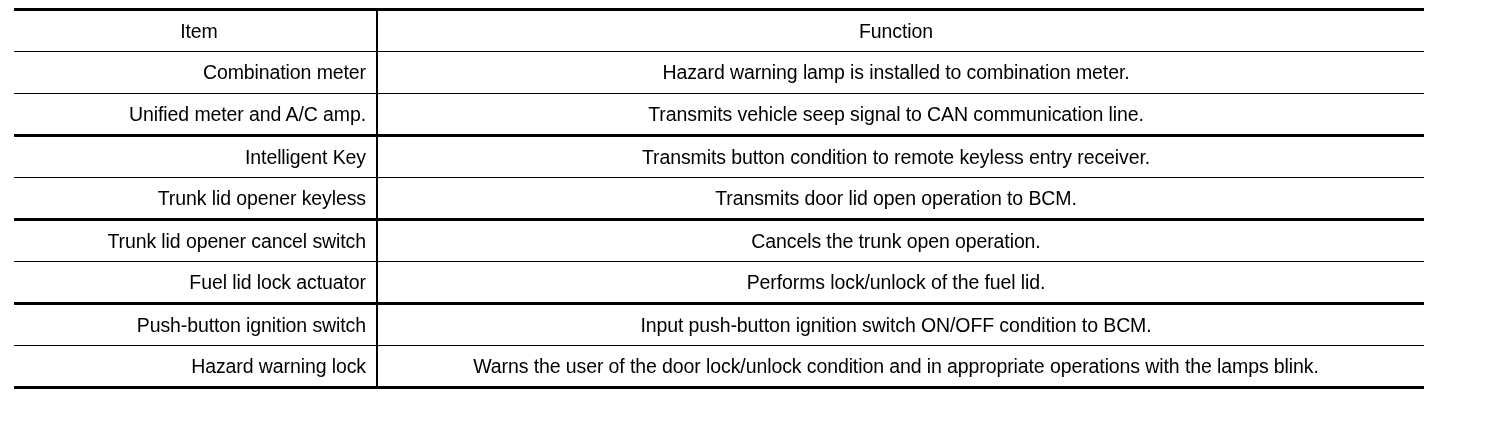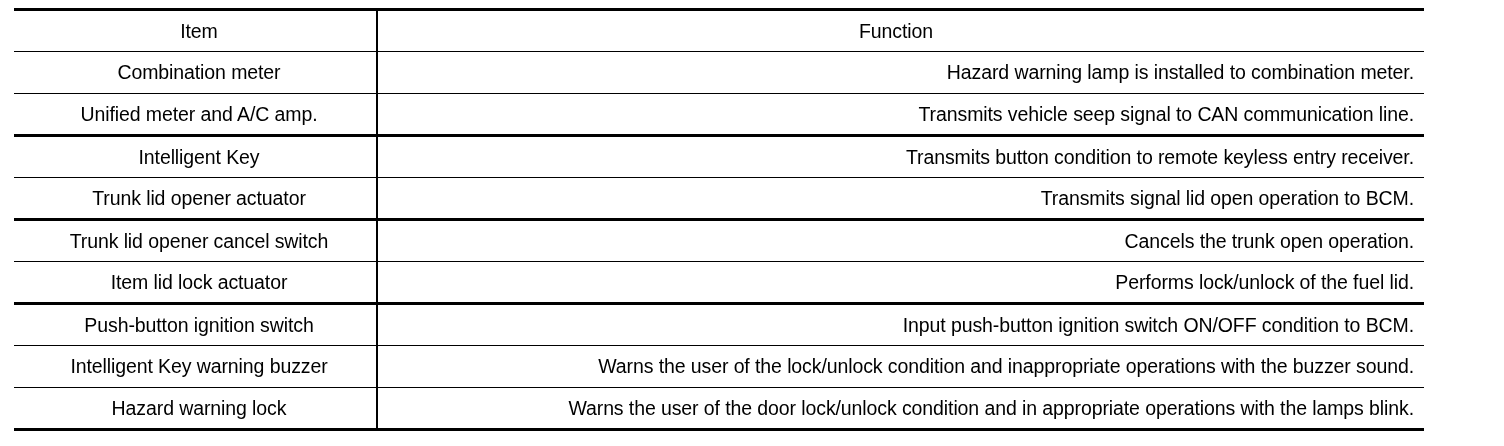--- a/index.html
+++ b/index.html
@@ -50,31 +50,31 @@
   
   .spec-table th.cell-item,
   .spec-table td.cell-item {
     border-right: 2px solid #000000;
     text-align: center;
     padding-left: 18px;
     padding-right: 10px;
   }
 
   .spec-table td.cell-item {
-    text-align: center;
+    text-align: right;
   }
 
   .spec-table th.cell-function,
   .spec-table td.cell-function {
     text-align: center;
     padding-right: 10px;
   }
 
   .spec-table td.cell-function {
-    text-align: right;
+    text-align: center;
   }
 
   
   .spec-table thead tr {
     border-top: 3.5px solid #000000;
   }
 
   
   .spec-table tbody tr { border-top: 3px solid #000000; }
   .spec-table tbody tr.rule-thin { border-top: 1.5px solid #000000; }
@@ -124,56 +124,48 @@
       <tr>
         <td class="cell-item">
           <span class="cell-text">Intelligent Key</span>
         </td>
         <td class="cell-function">
           <span class="cell-text">Transmits button condition to remote keyless entry receiver.</span>
         </td>
       </tr>
       <tr class="rule-thin">
         <td class="cell-item">
-          <span class="cell-text">Trunk lid opener actuator</span>
+          <span class="cell-text">Trunk lid opener keyless</span>
         </td>
         <td class="cell-function">
-          <span class="cell-text">Transmits signal lid open operation to BCM.</span>
+          <span class="cell-text">Transmits door lid open operation to BCM.</span>
         </td>
       </tr>
       <tr>
         <td class="cell-item">
           <span class="cell-text">Trunk lid opener cancel switch</span>
         </td>
         <td class="cell-function">
           <span class="cell-text">Cancels the trunk open operation.</span>
         </td>
       </tr>
       <tr class="rule-thin">
         <td class="cell-item">
-          <span class="cell-text">Item lid lock actuator</span>
+          <span class="cell-text">Fuel lid lock actuator</span>
         </td>
         <td class="cell-function">
           <span class="cell-text">Performs lock/unlock of the fuel lid.</span>
         </td>
       </tr>
       <tr>
         <td class="cell-item">
           <span class="cell-text">Push-button ignition switch</span>
         </td>
         <td class="cell-function">
           <span class="cell-text">Input push-button ignition switch ON/OFF condition to BCM.</span>
-        </td>
-      </tr>
-      <tr class="rule-thin">
-        <td class="cell-item">
-          <span class="cell-text">Intelligent Key warning buzzer</span>
-        </td>
-        <td class="cell-function">
-          <span class="cell-text">Warns the user of the lock/unlock condition and inappropriate operations with the buzzer sound.</span>
         </td>
       </tr>
       <tr class="rule-thin last-row">
         <td class="cell-item">
           <span class="cell-text">Hazard warning lock</span>
         </td>
         <td class="cell-function">
           <span class="cell-text">Warns the user of the door lock/unlock condition and in appropriate operations with the lamps blink.</span>
         </td>
       </tr>

